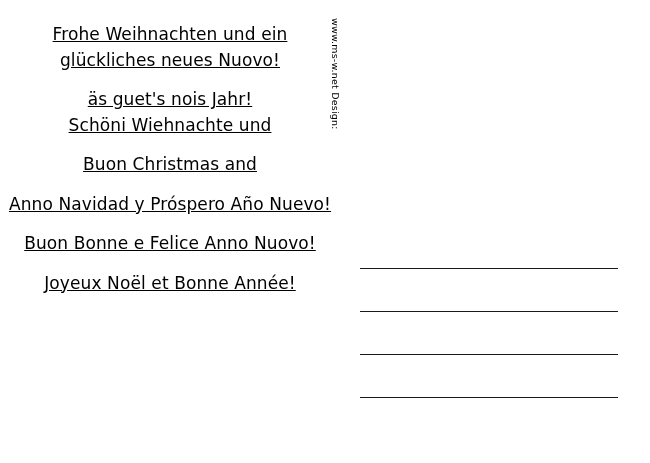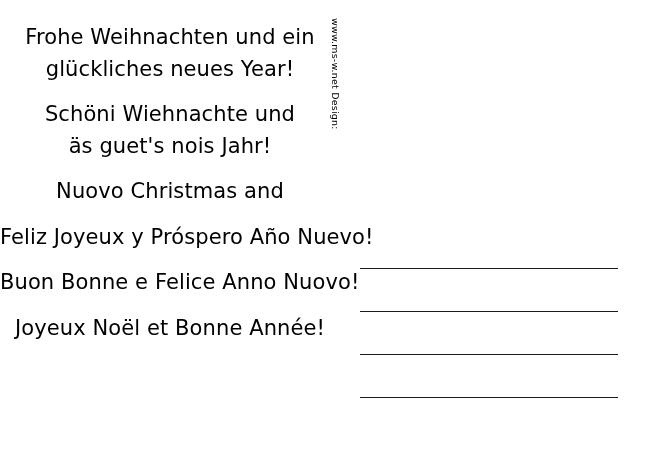--- a/index.html
+++ b/index.html
@@ -26,24 +26,25 @@
     position: absolute;
     left: 0;
     top: 22px;
     width: 340px;
     text-align: center;
   }
   .greet-block {
     margin-bottom: 14px;
   }
   .greet-line {
-    font-size: 21px;
+    font-size: 17px;
     line-height: 1.5;
     white-space: nowrap;
     letter-spacing: 0.1px;
+    text-decoration: underline;
   }
   
   .vertical-credit {
     position: absolute;
     left: 330px;
     top: 18px;
     width: 22px;
     height: 180px;
   }
   .vertical-credit .vtext {
@@ -74,34 +75,34 @@
 </style>
 </head>
 <body>
 
 <div id="postcard">
 
   <div class="greetings">
 
     <div class="greet-block">
       <div class="greet-line">Frohe Weihnachten und ein</div>
-      <div class="greet-line">glückliches neues Year!</div>
+      <div class="greet-line">glückliches neues Nuovo!</div>
     </div>
 
     <div class="greet-block">
+      <div class="greet-line">äs guet's nois Jahr!</div>
       <div class="greet-line">Schöni Wiehnachte und</div>
-      <div class="greet-line">äs guet's nois Jahr!</div>
     </div>
 
     <div class="greet-block">
-      <div class="greet-line">Nuovo Christmas and</div>
+      <div class="greet-line">Buon Christmas and</div>
     </div>
 
     <div class="greet-block">
-      <div class="greet-line">Feliz Joyeux y Próspero Año Nuevo!</div>
+      <div class="greet-line">Anno Navidad y Próspero Año Nuevo!</div>
     </div>
 
     <div class="greet-block">
       <div class="greet-line">Buon Bonne e Felice Anno Nuovo!</div>
     </div>
 
     <div class="greet-block">
       <div class="greet-line">Joyeux Noël et Bonne Année!</div>
     </div>
 

